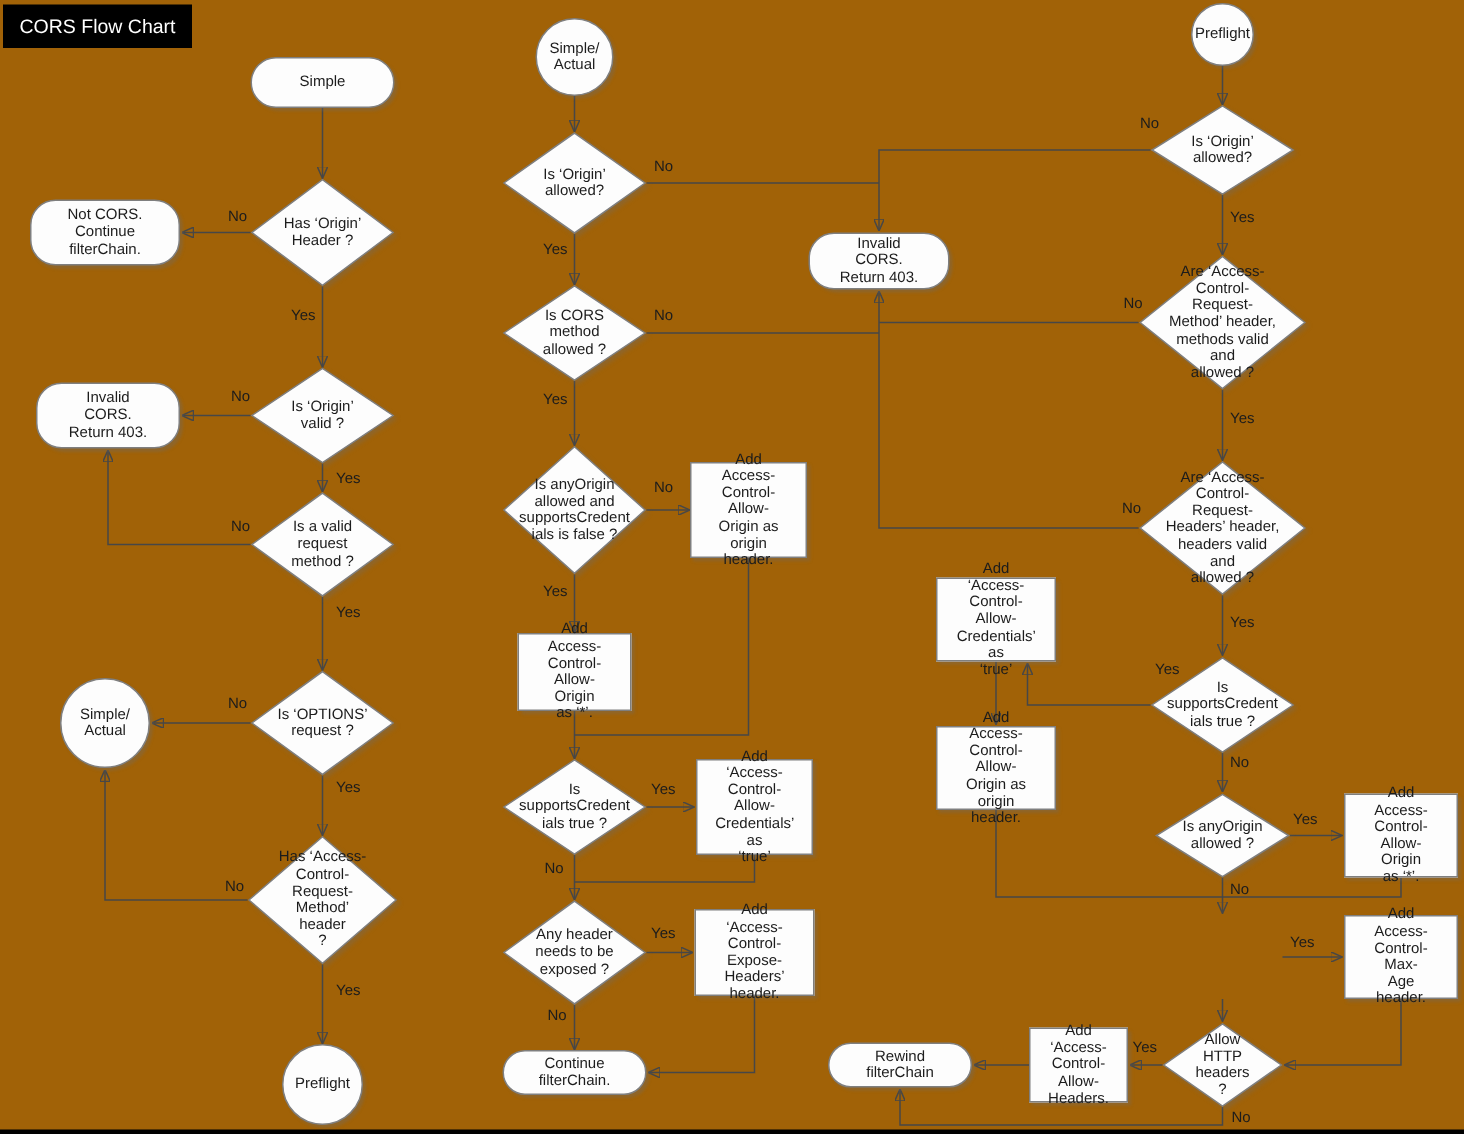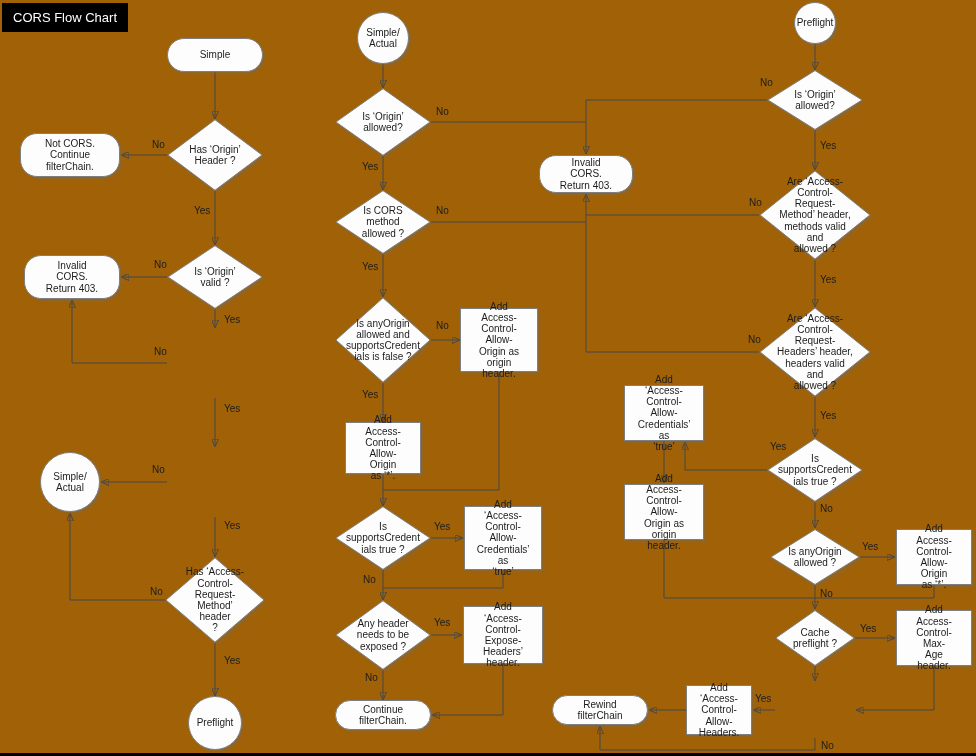--- a/index.html
+++ b/index.html
@@ -109,26 +109,40 @@
         <polygon points="50,1 99,50 50,99 1,50" vector-effect="non-scaling-stroke"></polygon>
       </svg>
       <span class="lbl">Is ‘Origin’ valid ?</span>
     </div>
 
   <div class="node box stadium" style="left:24px;top:255px;width:96px;height:44px">
       <span class="lbl">Invalid CORS.
 Return 403.</span>
     </div>
 
+  <div class="node diamond" style="left:167px;top:328px;width:96px;height:70px">
+      <svg class="dshape" viewBox="0 0 100 100" preserveAspectRatio="none">
+        <polygon points="50,1 99,50 50,99 1,50" vector-effect="non-scaling-stroke"></polygon>
+      </svg>
+      <span class="lbl">Is a valid request
+method ?</span>
+    </div>
 
   <div class="node box circle" style="left:40px;top:452px;width:60px;height:60px">
       <span class="lbl">Simple/
 Actual</span>
     </div>
 
+  <div class="node diamond" style="left:167px;top:447px;width:96px;height:70px">
+      <svg class="dshape" viewBox="0 0 100 100" preserveAspectRatio="none">
+        <polygon points="50,1 99,50 50,99 1,50" vector-effect="non-scaling-stroke"></polygon>
+      </svg>
+      <span class="lbl">Is ‘OPTIONS’
+request ?</span>
+    </div>
 
   <div class="node diamond" style="left:165px;top:557px;width:100px;height:86px">
       <svg class="dshape" viewBox="0 0 100 100" preserveAspectRatio="none">
         <polygon points="50,1 99,50 50,99 1,50" vector-effect="non-scaling-stroke"></polygon>
       </svg>
       <span class="lbl">Has ‘Access-
 Control-Request-
 Method’ header
 ?</span>
     </div>
@@ -285,34 +299,34 @@
       <span class="lbl">Is anyOrigin
 allowed ?</span>
     </div>
 
   <div class="node box rect" style="left:896px;top:529px;width:76px;height:56px">
       <span class="lbl">Add Access-
 Control-Allow-
 Origin as ‘*’.</span>
     </div>
 
-  <div class="node diamond" style="left:775px;top:610px;width:80px;height:56px">
-      <svg class="dshape" viewBox="0 0 100 100" preserveAspectRatio="none">
-        <polygon points="50,1 99,50 50,99 1,50" vector-effect="non-scaling-stroke"></polygon>
-      </svg>
-      <span class="lbl">Cache
-preflight ?</span>
-    </div>
 
   <div class="node box rect" style="left:896px;top:610px;width:76px;height:56px">
       <span class="lbl">Add Access-
 Control-Max-
 Age header.</span>
     </div>
 
+  <div class="node diamond" style="left:775px;top:682px;width:80px;height:56px">
+      <svg class="dshape" viewBox="0 0 100 100" preserveAspectRatio="none">
+        <polygon points="50,1 99,50 50,99 1,50" vector-effect="non-scaling-stroke"></polygon>
+      </svg>
+      <span class="lbl">Allow HTTP
+headers ?</span>
+    </div>
 
   <div class="node box rect" style="left:686px;top:685px;width:66px;height:50px">
       <span class="lbl">Add ‘Access-
 Control-
 Allow-
 Headers.</span>
     </div>
 
   <div class="node box stadium" style="left:552px;top:695px;width:96px;height:30px">
       <span class="lbl">Rewind filterChain</span>

